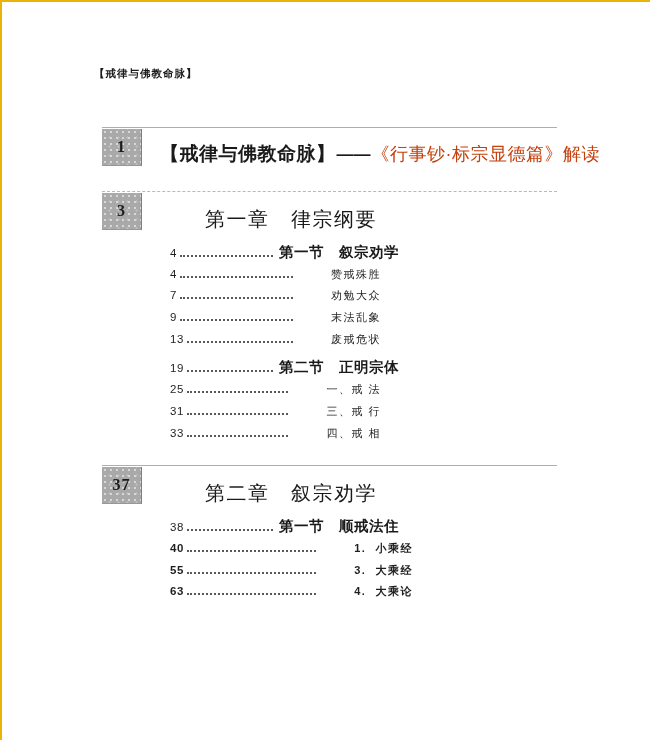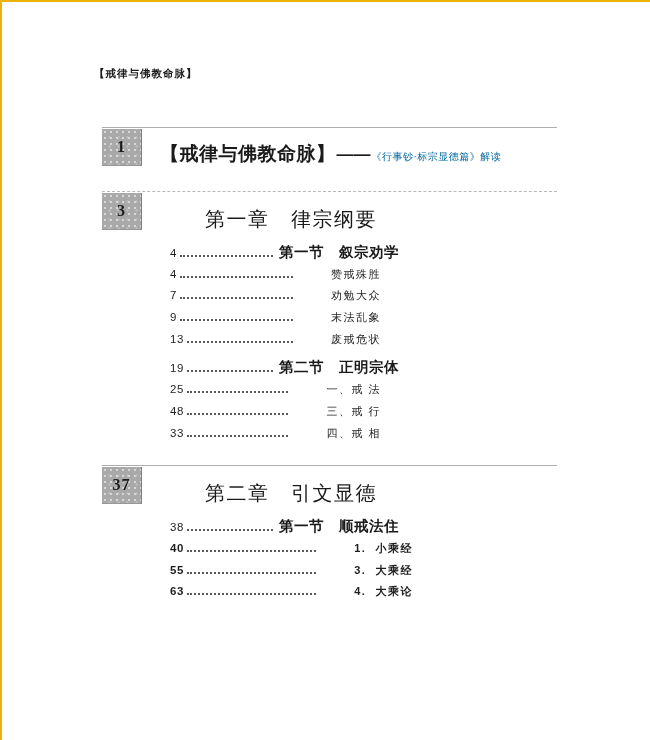--- a/index.html
+++ b/index.html
@@ -48,21 +48,21 @@
   .title-block { position: relative; height: 63px; }
   .book-title {
     margin: 0; position: absolute; left: 58px; top: 13px;
     display: flex; align-items: baseline; white-space: pre;
   }
   .bt-main {
     font-family: "Liberation Serif", serif;
     font-size: 19px; font-weight: bold; letter-spacing: 0.5px;
   }
   .bt-dash { font-size: 17px; font-weight: bold; margin: 0 1px; }
-  .bt-sub  { font-size: 10px; font-weight: 500; color: #0369a1; letter-spacing: 0.5px; }
+  .bt-sub  { font-size: 18px; font-weight: 500; color: #c2410c; letter-spacing: 0.5px; }
   
   .chapter { position: relative; padding-bottom: 21px; }
   .chapter-title {
     margin: 0 0 0 103px; padding-top: 15px;
     font-size: 20px; font-weight: normal; line-height: 24px;
     letter-spacing: 1.5px; white-space: pre;
   }
   .rows { margin-top: 11px; }
   .row {
     display: flex; align-items: baseline;
@@ -142,36 +142,36 @@
   </div>
 
   <div class="row lv-sub">
     <span class="num">25</span>
     <span class="leader"></span>
     <span class="title">一、戒 法</span>
   </div>
 
 
   <div class="row lv-sub">
-    <span class="num">48</span>
+    <span class="num">31</span>
     <span class="leader"></span>
     <span class="title">三、戒 行</span>
   </div>
 
   <div class="row lv-sub">
     <span class="num">33</span>
     <span class="leader"></span>
     <span class="title">四、戒 相</span>
   </div>
 </div>
   </section>
 
   <section class="chapter divider-solid">
     <div class="badge">37</div>
-    <h2 class="chapter-title">第二章　引文显德</h2>
+    <h2 class="chapter-title">第二章　叙宗劝学</h2>
     <div class="rows">
   <div class="row lv-section">
     <span class="num">38</span>
     <span class="leader"></span>
     <span class="title">第一节　顺戒法住</span>
   </div>
 
 
   <div class="row lv-sub3">
     <span class="num">40</span>

